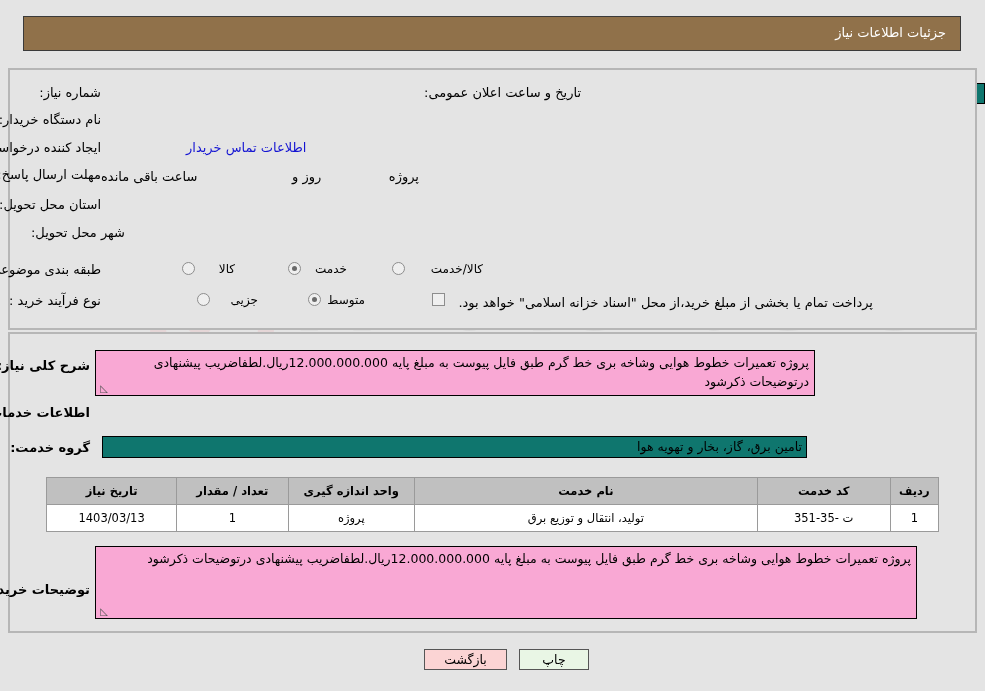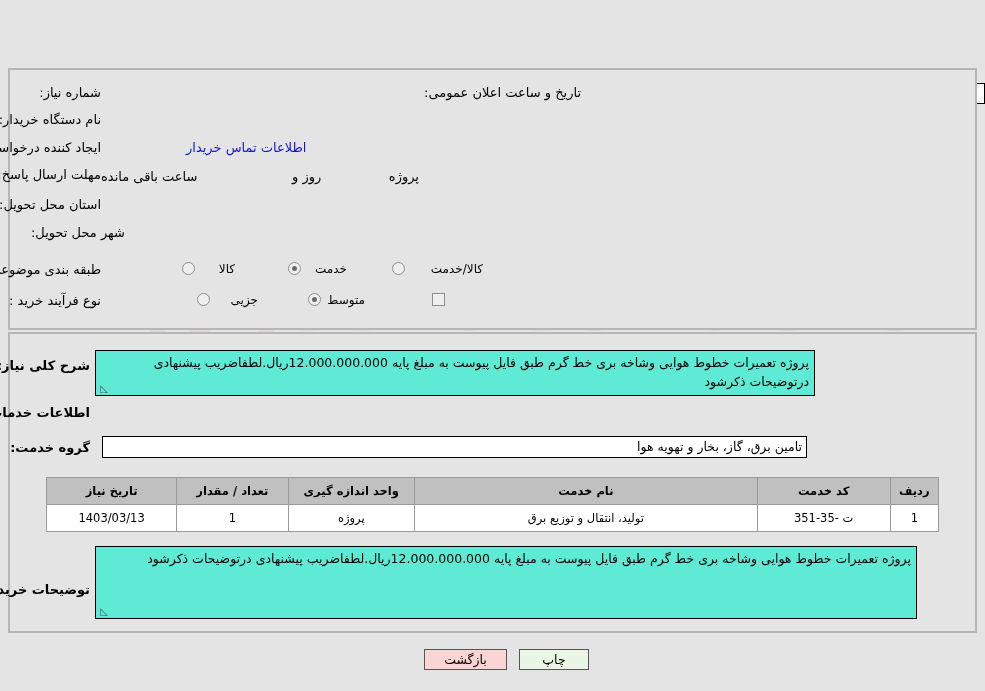--- a/index.html
+++ b/index.html
@@ -86,21 +86,21 @@
   }
   .lbl-b {
     position: absolute;
     font-size: 13px;
     color: #000;
     font-weight: bold;
     white-space: nowrap;
   }
   .box {
     position: absolute;
-    background: #ffffff;
+    background: #0f766e;
     border: 1px solid #000000;
     box-sizing: border-box;
     font-size: 12.5px;
     color: #000;
     line-height: 20px;
     padding: 0 4px;
     white-space: nowrap;
     overflow: hidden;
     text-align: center;
   }
@@ -143,21 +143,21 @@
     position: absolute;
     width: 13px; height: 13px;
     border: 1px solid #8d8d8d;
     background: #efefef;
     box-sizing: border-box;
   }
 
   
   .ta {
     position: absolute;
-    background: #5eead4;
+    background: #f9a8d4;
     border: 1px solid #000;
     box-sizing: border-box;
     font-size: 12.5px;
     color: #000;
     line-height: 19px;
     padding: 2px 5px 0 5px;
     text-align: right;
     overflow: hidden;
     resize: none;
   }
@@ -244,20 +244,23 @@
       <text x="760" y="330" direction="ltr" font-size="92">.net</text>
     </g>
     <g opacity="0.30" fill="#c9c9c9" font-family="DejaVu Sans, Liberation Sans, sans-serif" font-size="100" font-weight="bold">
       <text x="170" y="345" direction="ltr"> </text>
     </g>
     <g opacity="0.25">
       <path d="M160 350 q40 40 46 86 l-26 -16 q-10 -40 -40 -62 z" fill="#e8b9bc"></path>
     </g>
   </svg>
 
+  <div class="header-bar">
+    <div class="header-title">جزئیات اطلاعات نیاز</div>
+  </div>
 
   <div class="panel-top"></div>
 
   <div class="lbl" style="right:884px; top:85px; z-index:3;">شماره نیاز:</div>
   <div class="box" style="right:609px; top:83px; width:266px; height:21px;">1103093975000004</div>
 
   <div class="lbl" style="right:404px; top:85px; z-index:3;">تاریخ و ساعت اعلان عمومی:</div>
   <div class="box" style="right:296px; top:83px; width:190px; height:21px; right:auto; left:None;">15:22 - 1403/03/09</div>
 
   <div class="lbl" style="right:884px; top:112px; z-index:3;">نام دستگاه خریدار:</div>
@@ -295,20 +298,21 @@
 
   <div class="lbl" style="right:884px; top:293px; z-index:3;">نوع فرآیند خرید :</div>
 
   <div class="radio" style="right:775px; top:293px; z-index:3;"></div>
   <div class="radio-lbl" style="right:727px; top:293px; z-index:3;">جزیی</div>
 
   <div class="radio on" style="right:664px; top:293px; z-index:3;"></div>
   <div class="radio-lbl" style="right:620px; top:293px; z-index:3;">متوسط</div>
 
   <div class="checkbox" style="right:540px; top:293px; z-index:3;"></div>
+  <div class="lbl" style="right:112px; top:295px; z-index:3;">پرداخت تمام یا بخشی از مبلغ خرید،از محل "اسناد خزانه اسلامی" خواهد بود.</div>
 
   <div class="panel-mid"></div>
 
   <div class="lbl-b" style="right:895px; top:358px; z-index:3;">شرح کلی نیاز:</div>
   <div class="ta" style="right:170px; top:350px; width:720px; height:46px; z-index:3;">
     <span>پروژه تعمیرات خطوط هوایی وشاخه بری خط گرم  طبق فایل پیوست به مبلغ پایه 12.000.000.000ریال.لطفاضریب پیشنهادی درتوضیحات ذکرشود</span>
     <span class="grip">◺</span>
   </div>
 
   <div class="sec-head" style="right:895px; top:405px; z-index:3;">اطلاعات خدمات مورد نیاز</div>

